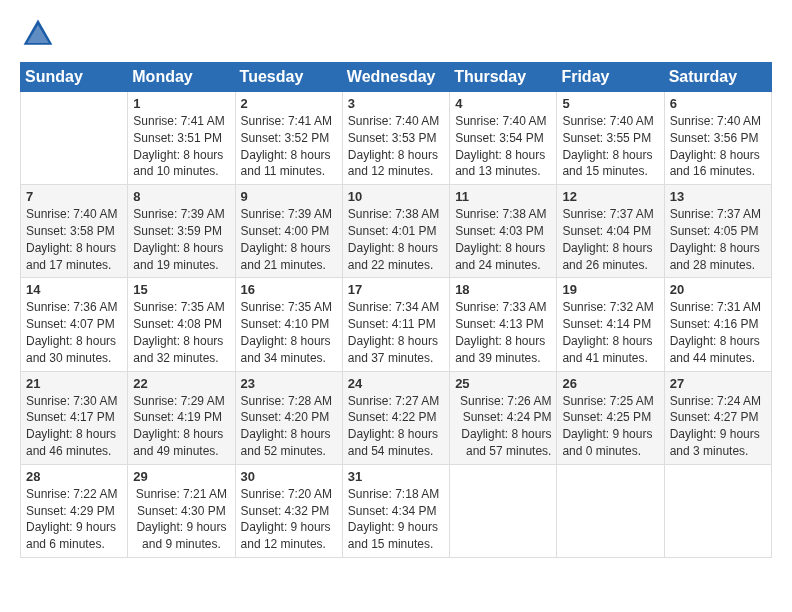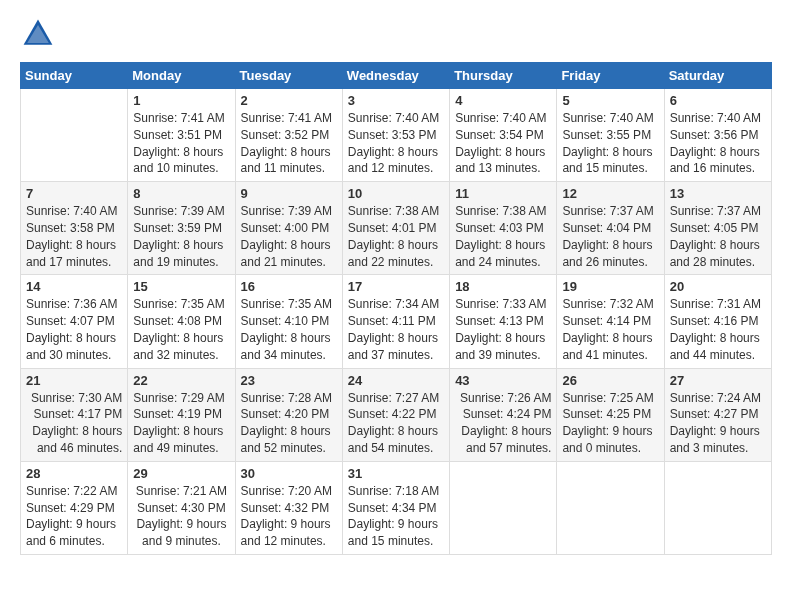--- a/index.html
+++ b/index.html
@@ -61,21 +61,21 @@
     .calendar {
       width: 100%;
       border-collapse: collapse;
       font-size: 11px;
     }
     .calendar thead tr th {
       background-color: #2a6db5;
       color: #fff;
       padding: 5px 4px;
       text-align: left;
-      font-size: 13px;
+      font-size: 16px;
       font-weight: bold;
       border: 1px solid #2a6db5;
     }
     .calendar tbody tr td {
       border: 1px solid #ddd;
       vertical-align: top;
       padding: 4px 5px;
       width: calc(100% / 7);
       min-height: 80px;
       background: #fff;
@@ -275,21 +275,21 @@
             <div class="day-number">20</div>
             <div class="day-info" style="white-space: pre-line;">Sunrise: 7:31 AM
 Sunset: 4:16 PM
 Daylight: 8 hours
 and 44 minutes.</div>
           </td>
         </tr>
         <tr>
           <td>
             <div class="day-number">21</div>
-            <div class="day-info" style="white-space: pre-line; text-align: right;">Sunrise: 7:30 AM
+            <div class="day-info" style="white-space: pre-line;">Sunrise: 7:30 AM
 Sunset: 4:17 PM
 Daylight: 8 hours
 and 46 minutes.</div>
           </td>
           <td>
             <div class="day-number">22</div>
             <div class="day-info" style="white-space: pre-line;">Sunrise: 7:29 AM
 Sunset: 4:19 PM
 Daylight: 8 hours
 and 49 minutes.</div>
@@ -302,21 +302,21 @@
 and 52 minutes.</div>
           </td>
           <td>
             <div class="day-number">24</div>
             <div class="day-info" style="white-space: pre-line;">Sunrise: 7:27 AM
 Sunset: 4:22 PM
 Daylight: 8 hours
 and 54 minutes.</div>
           </td>
           <td>
-            <div class="day-number">43</div>
+            <div class="day-number">25</div>
             <div class="day-info" style="white-space: pre-line; text-align: right;">Sunrise: 7:26 AM
 Sunset: 4:24 PM
 Daylight: 8 hours
 and 57 minutes.</div>
           </td>
           <td>
             <div class="day-number">26</div>
             <div class="day-info" style="white-space: pre-line;">Sunrise: 7:25 AM
 Sunset: 4:25 PM
 Daylight: 9 hours

